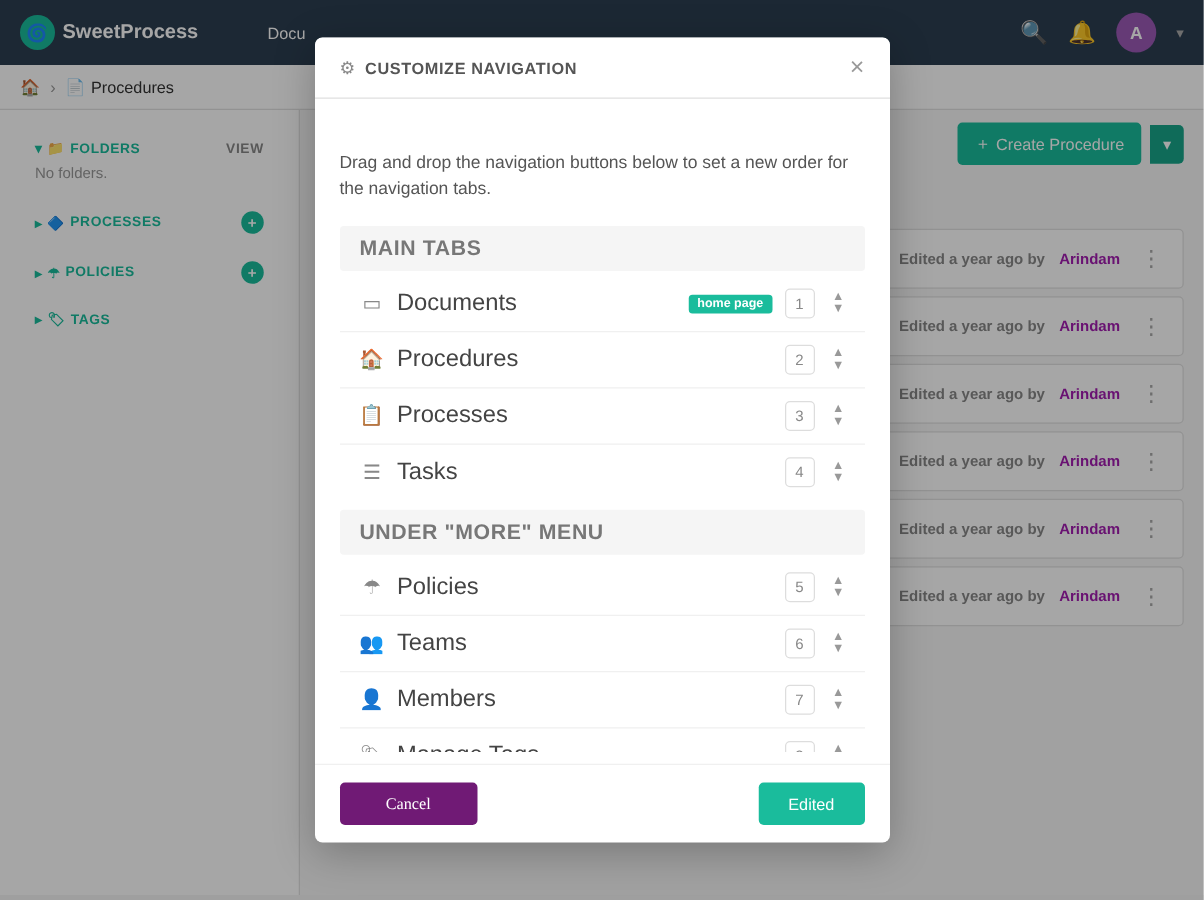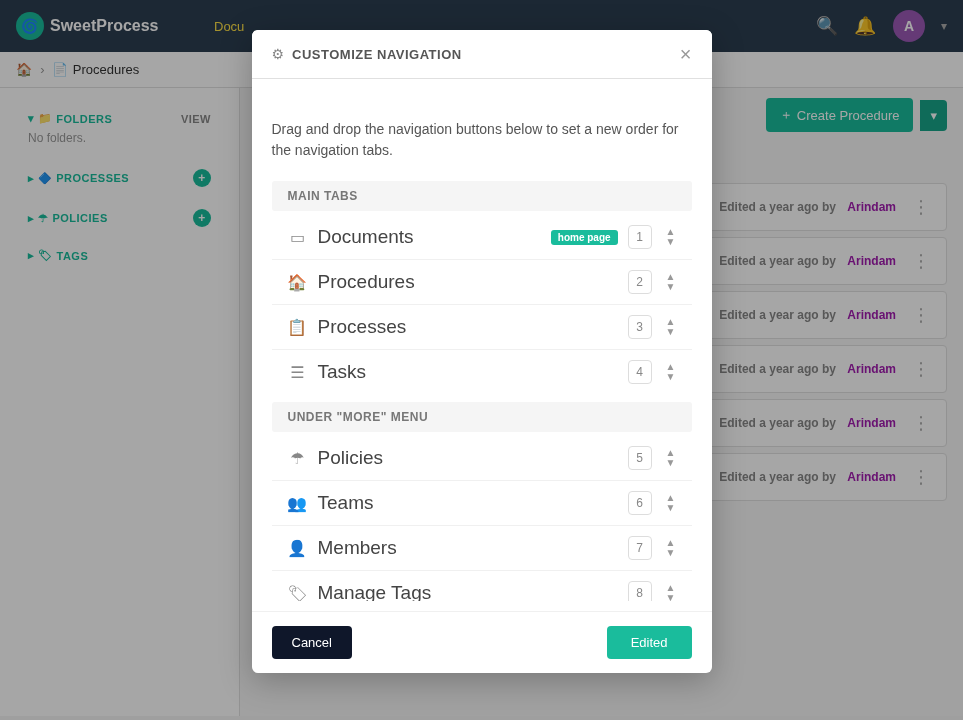--- a/index.html
+++ b/index.html
@@ -53,21 +53,21 @@
       gap: 4px;
       flex: 1;
     }
     .nav-link {
       color: #ccc;
       padding: 6px 12px;
       border-radius: 4px;
       font-size: 13px;
       cursor: pointer;
     }
-    .nav-link.active { color: #fde047; }
+    .nav-link.active { color: #ffffff; }
     .nav-icons {
       display: flex;
       align-items: center;
       gap: 16px;
     }
     .nav-icon-btn {
       color: #aaa;
       font-size: 18px;
       cursor: pointer;
       background: none;
@@ -301,21 +301,21 @@
       color: #555;
       line-height: 1.5;
       margin-bottom: 20px;
       margin-top: 20px;
     }
 
     
     .nav-section-header {
       background: #f5f5f5;
       padding: 8px 16px;
-      font-size: 12px;
+      font-size: 17px;
       font-weight: 700;
       color: #777;
       letter-spacing: 0.5px;
       text-transform: uppercase;
       border-radius: 3px;
       margin-bottom: 4px;
     }
 
     
     .nav-item-row {
@@ -374,27 +374,28 @@
       padding: 0;
     }
 
     .modal-footer {
       padding: 14px 20px;
       display: flex;
       justify-content: space-between;
       border-top: 1px solid #f0f0f0;
     }
     .btn-cancel {
-      background: #0f172a;
+      background: #701a75;
       color: white;
       border: none;
-      padding: 9px 20px;
+      padding: 9px 37px;
       border-radius: 4px;
       font-size: 13px;
       cursor: pointer;
+      font-family: Liberation Serif, serif;
     }
     .btn-confirm {
       background: #1abc9c;
       color: white;
       border: none;
       padding: 9px 24px;
       border-radius: 4px;
       font-size: 13px;
       cursor: pointer;
     }

